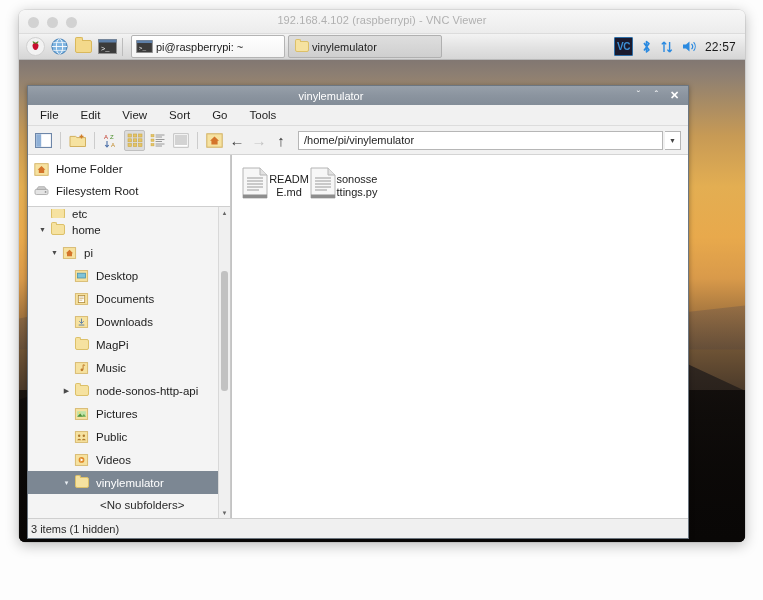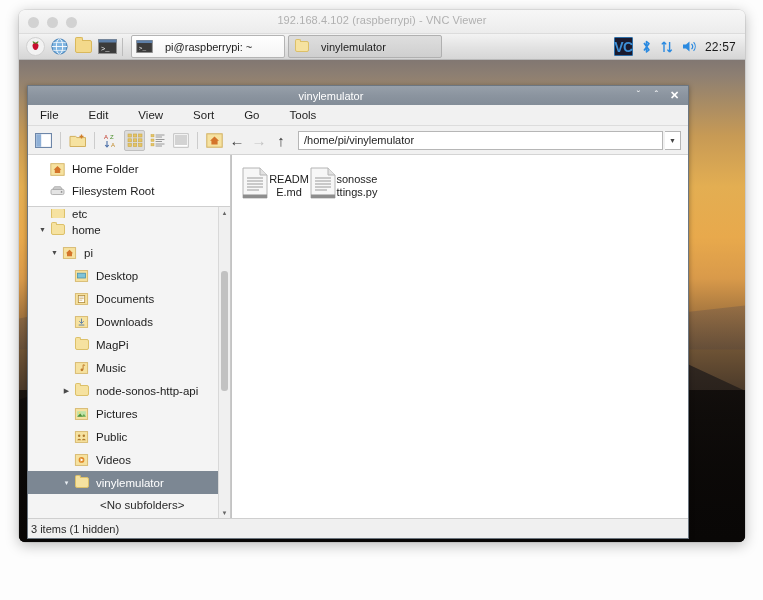--- a/index.html
+++ b/index.html
@@ -109,21 +109,21 @@
   .tb-launchers { display: flex; align-items: center; gap: 2px; padding-left: 2px; }
   .tb-icon {
     width: 22px; height: 22px;
     display: flex; align-items: center; justify-content: center;
     border-radius: 2px;
   }
   .tb-sep { width: 1px; height: 18px; background: #bcbcbc; margin: 0 4px; }
 
   .tb-tasks { display: flex; align-items: center; gap: 3px; margin-left: 4px; flex: 1; }
   .task-btn {
-    display: flex; align-items: center; gap: 12px;
+    display: flex; align-items: center; gap: 3px;
     height: 21px;
     padding: 0 8px 0 4px;
     font-size: 11px;
     color: #1d1d1d;
     border: 1px solid #b4b4b4;
     border-radius: 2px;
     white-space: nowrap;
     overflow: hidden;
   }
   .task-btn.active {
@@ -135,21 +135,21 @@
     border-color: #b0b0b0;
     width: 140px;
   }
   .tb-tray { display: flex; align-items: center; gap: 8px; padding-right: 6px; }
   .clock { font-size: 12px; color: #1b1b1b; letter-spacing: 0.2px; }
 
   .vnc-badge {
     width: 17px; height: 17px;
     background: #1a1a2e;
     color: #3d8fd6;
-    font-size: 14px; font-weight: bold;
+    font-size: 10px; font-weight: bold;
     display: flex; align-items: center; justify-content: center;
     border: 1px solid #2f6fa8;
     border-radius: 1px;
     font-family: "Liberation Sans", sans-serif;
     letter-spacing: -0.5px;
   }
 
   
   .folder {
     position: relative;
@@ -205,21 +205,21 @@
     width: 9px; text-align: center;
   }
   .wbtn.close { font-weight: bold; font-size: 11px; }
 
   .fm-menubar {
     height: 20px;
     background: #f1f1f1;
     border-bottom: 1px solid #dcdcdc;
     display: flex; align-items: center;
     padding-left: 6px;
-    gap: 18px;
+    gap: 10px;
     flex: 0 0 auto;
   }
   .menu-item {
     font-size: 11.5px; color: #1e1e1e;
     padding: 2px 6px;
     border-radius: 2px;
   }
 
   .fm-toolbar {
     height: 28px;
@@ -277,21 +277,21 @@
   .fm-sidebar {
     width: 203px;
     display: flex; flex-direction: column;
     background: #f7f7f7;
     border-right: 1px solid #c9c9c9;
     box-sizing: border-box;
   }
   .places {
     background: #ffffff;
     border-bottom: 1px solid #cfcfcf;
-    padding: 3px 0 4px 16px;
+    padding: 3px 0 4px 0;
     flex: 0 0 auto;
   }
   .place-row {
     display: flex; align-items: center; gap: 7px;
     padding: 2px 6px;
     font-size: 11.5px; color: #1c1c1c;
     height: 18px;
   }
   .tree {
     flex: 1;

